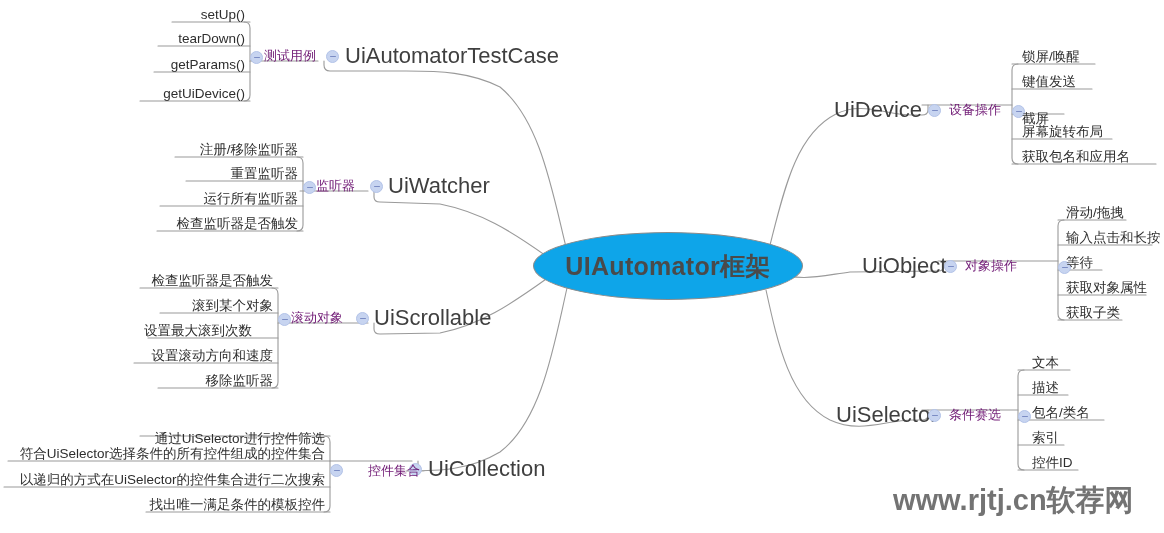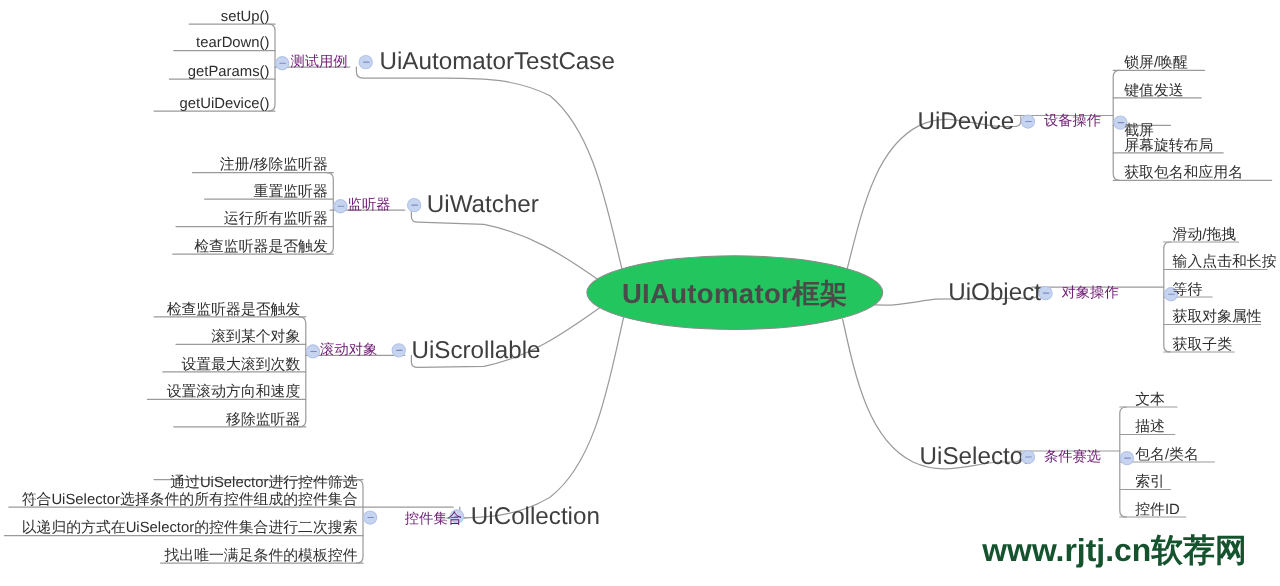--- a/index.html
+++ b/index.html
@@ -15,21 +15,21 @@
   #canvas{position:absolute;inset:0;width:1164px;height:533px;}
   svg.lines{position:absolute;left:0;top:0;width:1164px;height:533px;pointer-events:none;}
 
   
   .center-node{
     position:absolute;
     left:533px;top:232px;
     width:270px;height:68px;
     border:1.3px solid #8a8a8a;
     border-radius:50%/50%;
-    background:#22c55e;
+    background:#0ea5e9;
     display:flex;align-items:center;justify-content:center;
     box-sizing:border-box;
   }
   .center-node .label{
     font-size:25px;font-weight:bold;color:#4a4a4a;
     letter-spacing:.3px;white-space:nowrap;
   }
 
   
   .l1{
@@ -56,21 +56,21 @@
   .leafgrp{position:absolute;}
   .leaf{
     position:absolute;white-space:nowrap;
     font-size:13.5px;color:#2e2e2e;line-height:1;
   }
   .leaf.r{text-align:right;}
 
   
   .watermark{
     position:absolute;left:893px;top:481px;
-    font-size:29px;font-weight:bold;color:#14532d;
+    font-size:29px;font-weight:bold;color:#737373;
     white-space:nowrap;letter-spacing:0px;
   }
 </style>
 </head>
 <body>
 
 <div id="canvas">
 
   <svg class="lines" viewBox="0 0 1164 533" xmlns="http://www.w3.org/2000/svg">
     <g fill="none" stroke="#9a9a9a" stroke-width="1.1" stroke-linecap="round" stroke-linejoin="round">
@@ -178,21 +178,21 @@
   </div>
 
   <div class="l1" style="left:374px;top:307px;">UiScrollable</div>
   <span class="cicon" style="left:356px;top:312px;"></span>
   <div class="l2" style="left:291px;top:311px;">滚动对象</div>
   <span class="cicon" style="left:278px;top:313px;"></span>
 
   <div class="leafgrp">
     <div class="leaf r" style="left:123px;top:274px;width:150px;">检查监听器是否触发</div>
     <div class="leaf r" style="left:123px;top:299px;width:150px;">滚到某个对象</div>
-    <div class="leaf r" style="left:123px;top:324px;width:150px;">设置最大滚到次数</div>
+    <div class="leaf r" style="left:123px;top:324px;width:150px;text-align:center;">设置最大滚到次数</div>
     <div class="leaf r" style="left:123px;top:349px;width:150px;">设置滚动方向和速度</div>
     <div class="leaf r" style="left:123px;top:374px;width:150px;">移除监听器</div>
   </div>
 
   <div class="l1" style="left:428px;top:458px;">UiCollection</div>
   <span class="cicon" style="left:409px;top:463px;"></span>
   <div class="l2" style="left:343px;top:464px;padding-left:25px;">控件集合</div>
   <span class="cicon" style="left:330px;top:464px;"></span>
 
   <div class="leafgrp">

